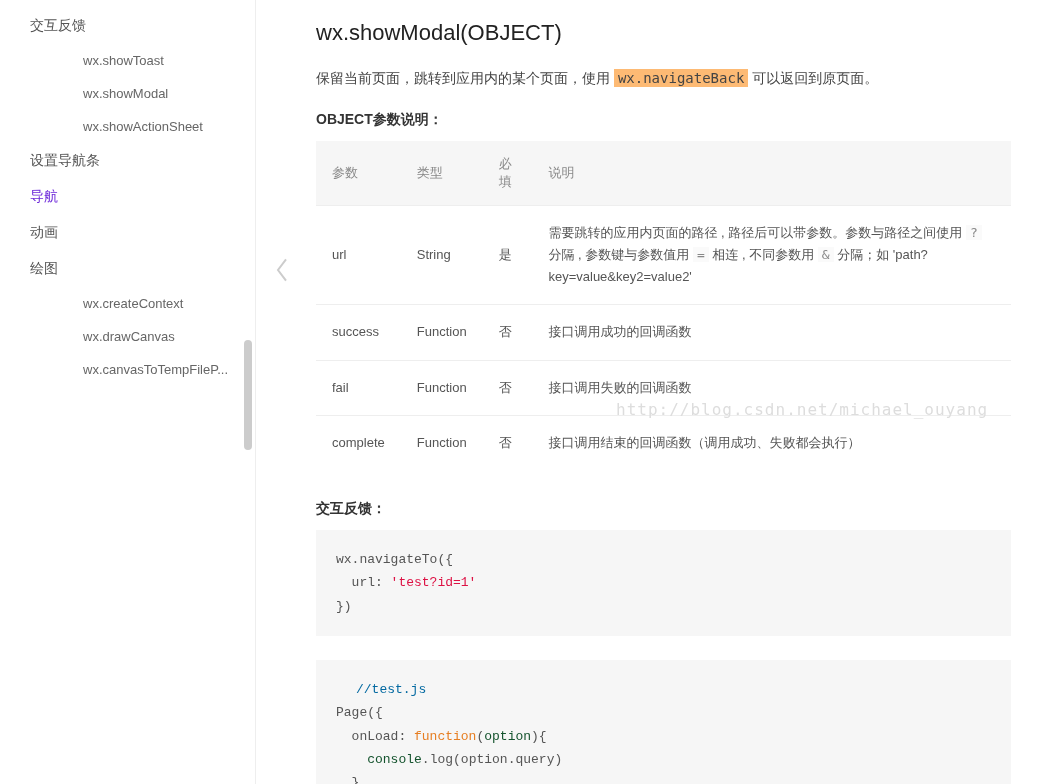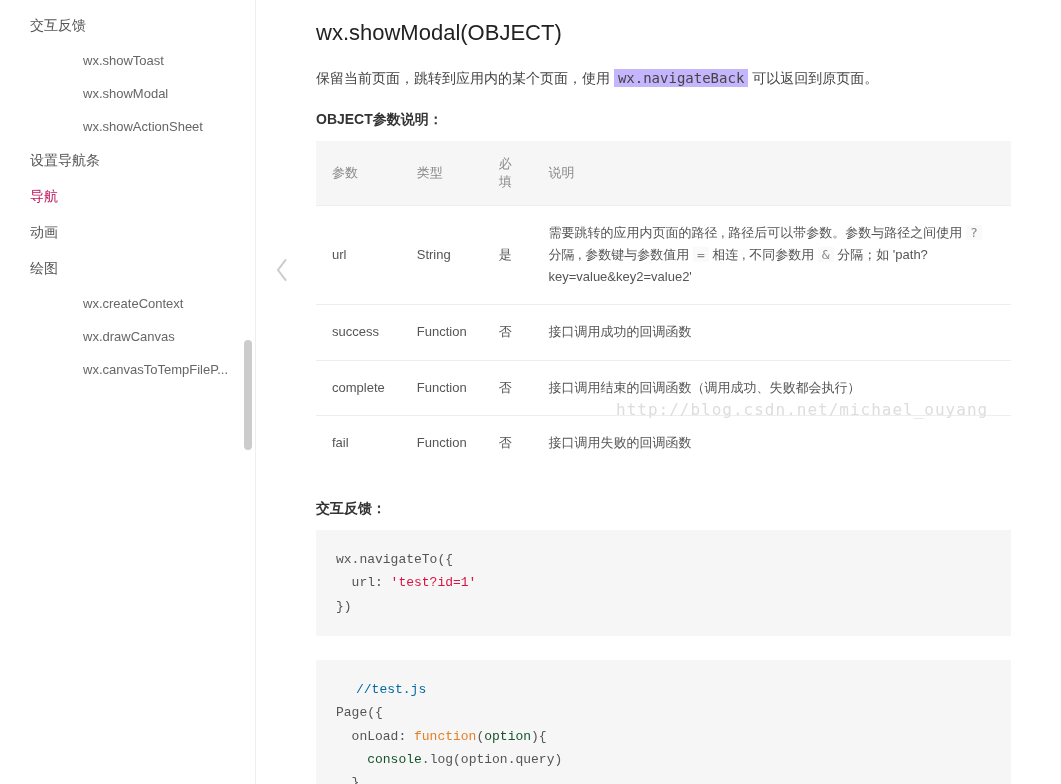--- a/index.html
+++ b/index.html
@@ -5,28 +5,28 @@
 * { box-sizing: border-box; margin: 0; padding: 0; }
 body { font-family: "Microsoft YaHei", "PingFang SC", sans-serif; font-size: 14px; color: #333; background: #fff; }
 .layout { display: flex; width: 1061px; height: 784px; position: relative; }
 .sidebar { width: 256px; border-right: 1px solid #eee; overflow-y: auto; padding-top: 8px; }
 .scroll-thumb { position: absolute; left: 244px; top: 0; width: 8px; height: 100%; }
 .scroll-thumb::before { content:""; position:absolute; top:340px; left:0; width:8px; height:110px; background:#ccc; border-radius:4px; }
 .nav-item { padding: 9px 14px 9px 30px; color: #555; cursor: pointer; font-size: 14px; }
 .nav-item.sub { padding-left: 83px; color: #666; font-size: 13px; }
 .nav-item.cat { padding-left: 30px; color: #444; display:flex; align-items:center; gap:6px; }
 .nav-item.sec { padding-left: 30px; color: #555; }
-.nav-item.active { color: #be185d; }
+.nav-item.active { color: #6d28d9; }
 .chev { display:inline-block; width:0; height:0; border-top:4px solid transparent; border-bottom:4px solid transparent; border-left:5px solid #888; transform:rotate(90deg); margin-left:-14px; margin-right:4px; }
 .collapse-btn { position:absolute; left:268px; top:250px; width:28px; height:40px; display:flex; align-items:center; justify-content:center; cursor:pointer; }
 .collapse-btn svg { width:14px; height:24px; }
 .content { flex:1; padding: 20px 50px 20px 60px; overflow-y:auto; position:relative; }
 h2.api-title { font-size: 22px; font-weight: 400; color: #222; margin-bottom: 20px; }
 .desc { font-size: 14px; color: #444; margin-bottom: 20px; line-height: 1.8; }
-.desc code, .note code { font-family: Consolas, monospace; background:#c4b5fd; padding:1px 4px; }
+.desc code, .note code { font-family: Consolas, monospace; background:#fdba74; padding:1px 4px; }
 .section-label { font-weight: bold; margin-bottom: 12px; font-size:14px; }
 table { width: 100%; border-collapse: collapse; margin-bottom: 30px; }
 thead th { background: #f6f6f6; color: #888; font-weight: normal; text-align: left; padding: 14px 16px; font-size: 13px; }
 tbody td { padding: 16px 16px; border-top: 1px solid #eee; font-size: 13px; color: #555; vertical-align: middle; line-height:1.7; }
 tbody td .hl { background:#fafafa; padding:0 4px; font-family: Consolas, monospace; color:#888; }
 pre.code { background: #f6f6f6; padding: 18px 20px; font-family: Liberation Mono, monospace; font-size: 13px; line-height: 1.8; color: #555; margin-bottom: 24px; white-space: pre; overflow-x:auto; }
 .str { color: #d14; }
 .kw { color: #e67e22; }
 .fn { color: #14532d; }
 .cm { color: #0369a1; margin-left: 20px; }
@@ -82,30 +82,30 @@
             <td>是</td>
             <td>需要跳转的应用内页面的路径 , 路径后可以带参数。参数与路径之间使用 <span class="hl">?</span> 分隔 , 参数键与参数值用 <span class="hl">=</span> 相连 , 不同参数用 <span class="hl">&amp;</span> 分隔；如 'path?key=value&amp;key2=value2'</td>
           </tr>
           <tr>
             <td>success</td>
             <td>Function</td>
             <td>否</td>
             <td>接口调用成功的回调函数</td>
           </tr>
           <tr>
+            <td>fail</td>
+            <td>Function</td>
+            <td>否</td>
+            <td>接口调用失败的回调函数</td>
+          </tr>
+          <tr>
             <td>complete</td>
             <td>Function</td>
             <td>否</td>
             <td>接口调用结束的回调函数（调用成功、失败都会执行）</td>
-          </tr>
-          <tr>
-            <td>fail</td>
-            <td>Function</td>
-            <td>否</td>
-            <td>接口调用失败的回调函数</td>
           </tr>
         </tbody>
     </table>
 
     <p class="section-label">交互反馈：</p>
 
     <pre class="code"><span>wx.navigateTo({</span>
 <span>  url: </span><span class="str">'test?id=1'</span>
 <span>})</span></pre>
 

